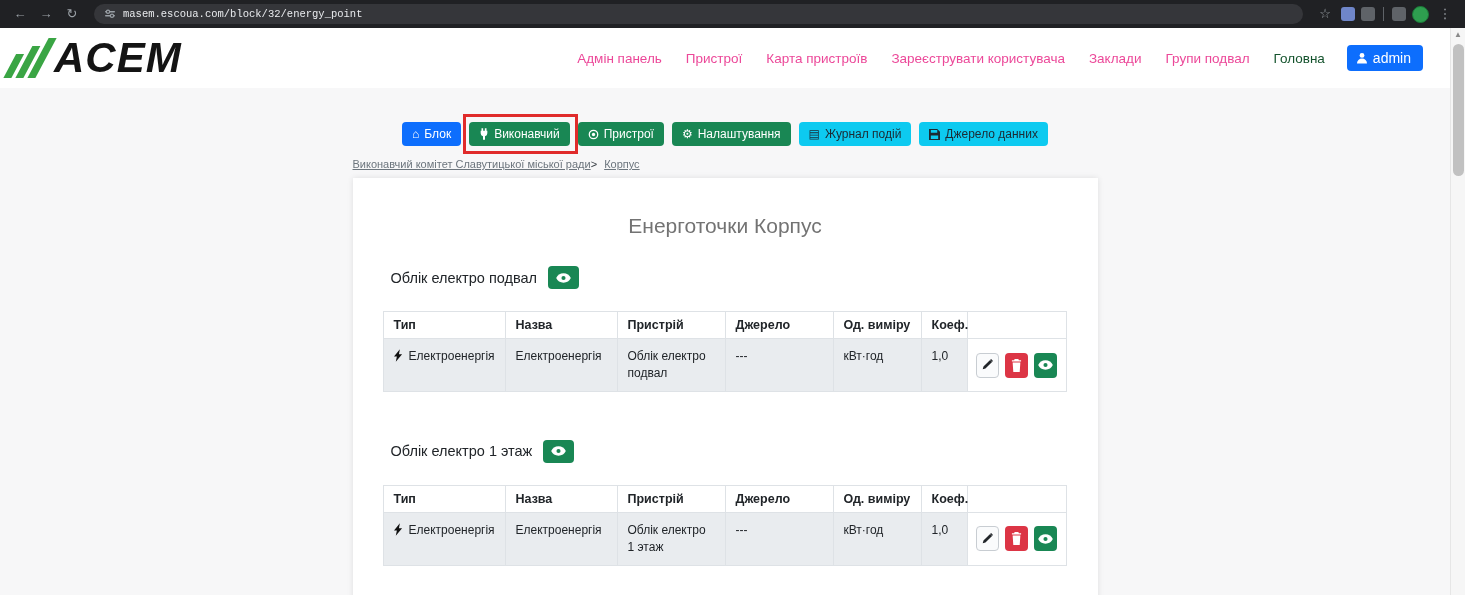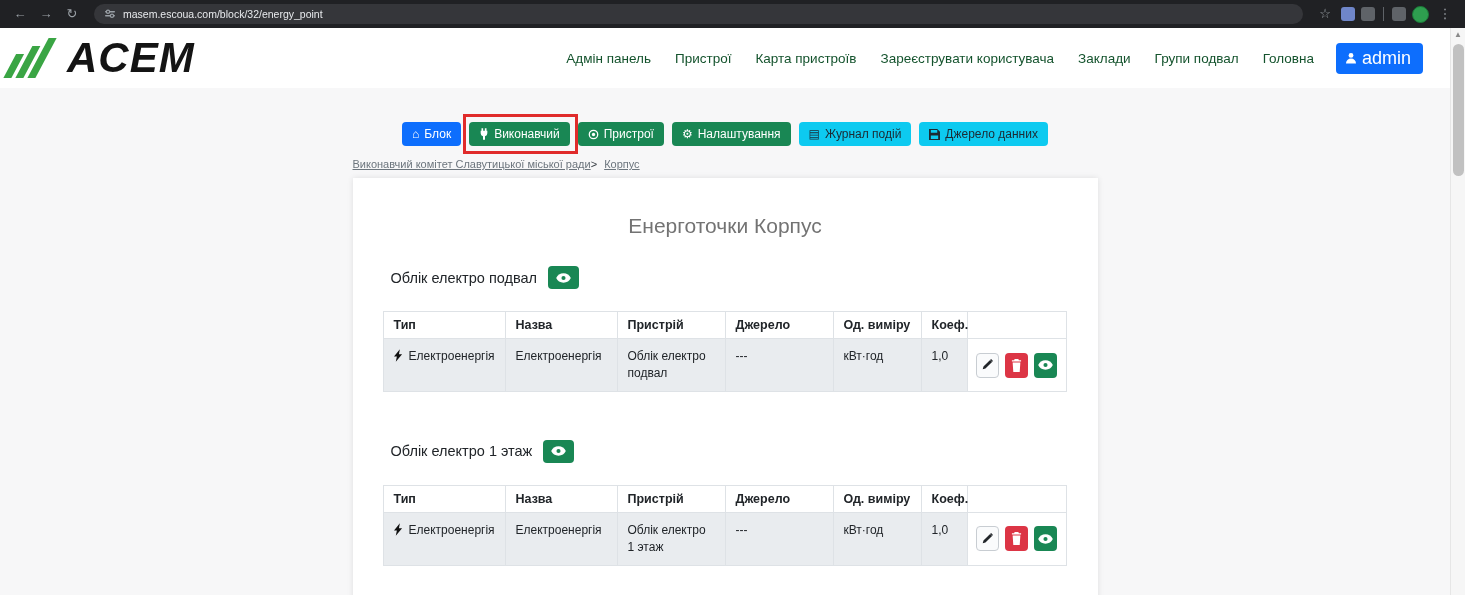--- a/index.html
+++ b/index.html
@@ -2,44 +2,44 @@
 <html><head>
 <meta charset="utf-8">
 <style>
   * { margin:0; padding:0; box-sizing:border-box; }
   html,body { width:1465px; height:595px; overflow:hidden; }
   body { font-family:"Liberation Sans", sans-serif; background:#f7f7f8; position:relative; }
 
   
   .chrome { height:28px; background:#202124; display:flex; align-items:center; padding:0 10px; gap:6px; }
   .chrome .navbtn { color:#9aa0a6; width:20px; text-align:center; font-size:13px; line-height:28px; cursor:default; flex:none; }
-  .omnibox { flex:1; height:20px; background:#35363a; border-radius:10px; margin:0 6px; display:flex; align-items:center; padding:0 10px; gap:7px; min-width:0; }
+  .omnibox { flex:1; height:20px; background:#35363a; border-radius:10px; margin:0 6px; display:flex; align-items:center; padding:0 10px; gap:7px; min-width:0;font-family:Liberation Mono, monospace; }
   .omnibox .url { color:#e8eaed; font-size:10.5px; white-space:nowrap; overflow:hidden; }
   .site-info-icon { width:12px; height:12px; flex:none; display:inline-flex; }
   .ext-icon { width:14px; height:14px; border-radius:3px; background:#5f6368; flex:none; }
   .ext-icon.blue { background:#6f86c9; }
   .chrome-divider { width:1px; height:14px; background:#5f6368; flex:none; margin:0 2px; }
   .avatar-circle { width:17px; height:17px; border-radius:50%; background:#2e9e4f; border:1px solid #1b7a38; flex:none; }
 
   
   .scrollbar { position:absolute; top:28px; right:0; bottom:0; width:15px; background:#f6f6f6; border-left:1px solid #e6e6e6; z-index:50; }
   .scrollbar .sb-up { display:block; text-align:center; color:#8a8a8a; font-size:8px; line-height:14px; }
   .sb-thumb { position:absolute; top:16px; left:2px; width:11px; height:132px; background:#c1c1c1; border-radius:6px; }
 
   
   .site-header { height:60px; background:#fff; display:flex; align-items:center; padding:0 42px 0 14px; }
-  .logo { display:flex; align-items:flex-end; gap:17px; cursor:pointer; }
+  .logo { display:flex; align-items:flex-end; gap:4px; cursor:pointer; }
   .logo .slashes { display:flex; align-items:flex-end; gap:4px; margin-right:4px; transform:skewX(-28deg); }
   .logo .slash { width:8px; background:#3aa544; display:inline-block; }
   .logo .s1 { height:24px; } .logo .s2 { height:32px; } .logo .s3 { height:40px; }
   .logo-text { font-size:42px; font-weight:900; font-style:italic; color:#141414; letter-spacing:1px; line-height:0.95; }
   .site-nav { margin-left:auto; display:flex; align-items:center; gap:24px; }
-  .site-nav a { font-size:13.5px; color:#14532d; text-decoration:none; cursor:pointer; white-space:nowrap; }
+  .site-nav a { font-size:13.5px; color:#ec4899; text-decoration:none; cursor:pointer; white-space:nowrap; }
   .site-nav a.active { color:#14532d; font-weight:400; }
-  .admin-btn { margin-left:22px; background:#0d6efd; color:#fff; border:none; border-radius:4px; font-size:18px; padding:5px 12px 5px 9px; display:inline-flex; align-items:center; gap:5px; cursor:pointer; font-family:inherit; }
+  .admin-btn { margin-left:22px; background:#0d6efd; color:#fff; border:none; border-radius:4px; font-size:14px; padding:5px 12px 5px 9px; display:inline-flex; align-items:center; gap:5px; cursor:pointer; font-family:inherit; }
 
   
   .main { width:1450px; }
   .toolbar { margin-top:34px; display:flex; justify-content:center; align-items:center; gap:8px; }
   .btn { border:none; border-radius:4px; font-size:12px; padding:5px 10px; display:inline-flex; align-items:center; gap:5px; cursor:pointer; font-family:inherit; line-height:1.2; }
   .btn .i { font-size:12px; line-height:1; }
   .btn.primary { background:#0d6efd; color:#fff; }
   .btn.success { background:#198754; color:#fff; }
   .btn.info { background:#0dcaf0; color:#1c2a33; font-weight:500; }
   .hl-wrap { position:relative; display:inline-block; }

